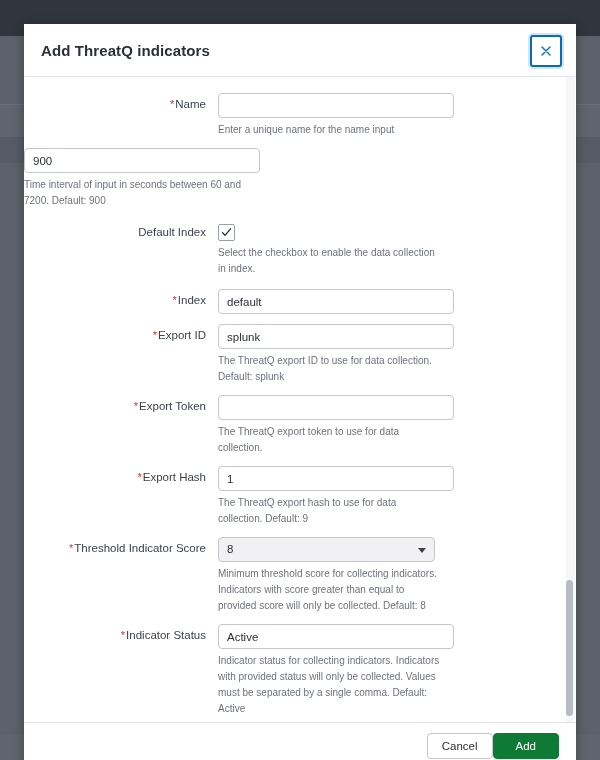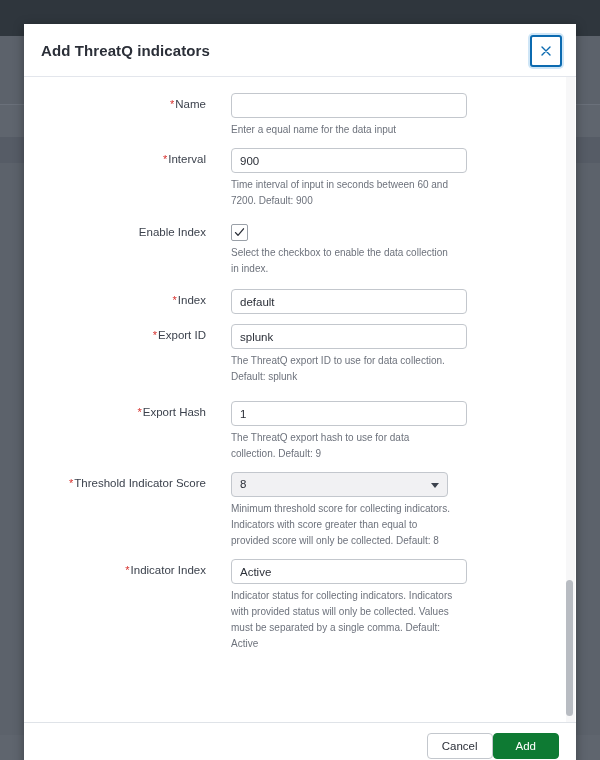--- a/index.html
+++ b/index.html
@@ -63,21 +63,21 @@
   .scrolltrack {
     position: absolute; right: 1px; top: 0; width: 9px; height: 100%;
     background: #f7f7f8;
   }
   .scrollthumb {
     position: absolute; right: 2px; bottom: 6px; width: 7px; height: 136px;
     background: #b8bcc2; border-radius: 4px;
   }
 
   
-  .row { display: flex; margin-bottom: 2px; gap: 13px; }
+  .row { display: flex; margin-bottom: 2px; }
   .label-col {
     width: 194px; min-width: 194px;
     text-align: right;
     padding-right: 12px;
     padding-top: 5px;
     box-sizing: border-box;
     font-size: 11.5px; color: #3c424d;
     white-space: nowrap;
   }
   .label-col .req { color: #d6302c; font-size: 11px; margin-right: 1px; }
@@ -181,36 +181,35 @@
       </span>
     </div>
   </div>
 
   <div class="modal-body">
 
     <div class="row">
       <div class="label-col"><span class="req">*</span><span>Name</span></div>
       <div class="field-col">
         <input class="txt" type="text" value="" style="">
-        <div class="help">Enter a equal name for the data input</div>
-      </div>
-    </div>
-    <div class="spacer-6"></div>
-
-    <div class="row">
-      <div class="label-col"><span class="req">*</span><span>Interval</span></div>
+        <div class="help">Enter a unique name for the name input</div>
+      </div>
+    </div>
+    <div class="spacer-6"></div>
+
+    <div class="row">
       <div class="field-col">
         <input class="txt" type="text" value="900" style="">
         <div class="help">Time interval of input in seconds between 60 and 7200. Default: 900</div>
       </div>
     </div>
     <div class="spacer-8"></div>
 
     <div class="row">
-      <div class="label-col"><span>Enable Index</span></div>
+      <div class="label-col"><span>Default Index</span></div>
       <div class="field-col">
         <div class="cb">
           <span>
             <svg width="11" height="11" viewBox="0 0 11 11">
               <path d="M1.5 5.6 L4 8.3 L9.5 1.8" stroke="#2b2f38" stroke-width="1.3" fill="none" stroke-linecap="round" stroke-linejoin="round"></path>
             </svg>
           </span>
         </div>
         <div class="help">Select the checkbox to enable the data collection in index.</div>
       </div>
@@ -227,20 +226,27 @@
 
     <div class="row">
       <div class="label-col"><span class="req">*</span><span>Export ID</span></div>
       <div class="field-col">
         <input class="txt" type="text" value="splunk" style="">
         <div class="help">The ThreatQ export ID to use for data collection. Default: splunk</div>
       </div>
     </div>
     <div class="spacer-6"></div>
 
+    <div class="row">
+      <div class="label-col"><span class="req">*</span><span>Export Token</span></div>
+      <div class="field-col">
+        <input class="txt" type="text" value="" style="">
+        <div class="help">The ThreatQ export token to use for data collection.</div>
+      </div>
+    </div>
     <div class="spacer-6"></div>
 
     <div class="row">
       <div class="label-col"><span class="req">*</span><span>Export Hash</span></div>
       <div class="field-col">
         <input class="txt" type="text" value="1" style="">
         <div class="help wide">The ThreatQ export hash to use for data collection. Default: 9</div>
       </div>
     </div>
     <div class="spacer-6"></div>
@@ -251,21 +257,21 @@
         <div class="sel-wrap">
           <div class="sel">8</div>
           <div class="caret"></div>
         </div>
         <div class="help">Minimum threshold score for collecting indicators. Indicators with score greater than equal to provided score will only be collected. Default: 8</div>
       </div>
     </div>
     <div class="spacer-6"></div>
 
     <div class="row">
-      <div class="label-col"><span class="req">*</span><span>Indicator Index</span></div>
+      <div class="label-col"><span class="req">*</span><span>Indicator Status</span></div>
       <div class="field-col">
         <input class="txt" type="text" value="Active" style="">
         <div class="help">Indicator status for collecting indicators. Indicators with provided status will only be collected. Values must be separated by a single comma. Default: Active</div>
       </div>
     </div>
     <div class="spacer-8"></div>
 
     <div class="scrolltrack">
       <div class="scrollthumb"></div>
     </div>

